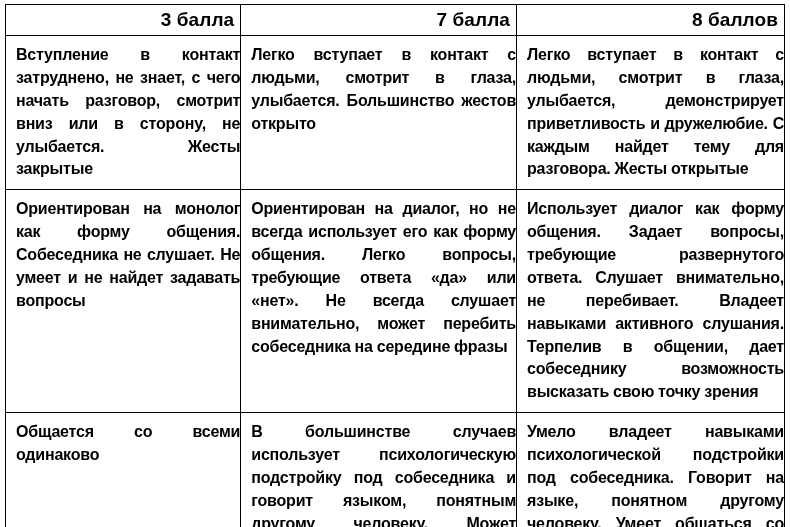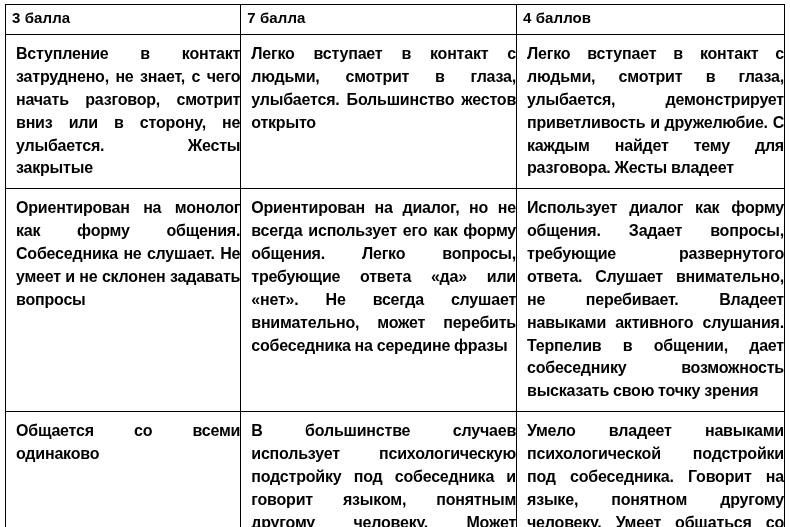--- a/index.html
+++ b/index.html
@@ -28,23 +28,23 @@
   table.rating-table td {
     border: 1.5px solid #000000;
     vertical-align: top;
     box-sizing: border-box;
   }
   col.c1 { width: 30.2%; }
   col.c2 { width: 35.4%; }
   col.c3 { width: 34.4%; }
   thead th {
     height: 30px;
-    text-align: left;
+    text-align: right;
     vertical-align: middle;
-    font-size: 15px;
+    font-size: 19px;
     font-weight: 700;
     color: #000000;
     padding: 4px 6px;
     letter-spacing: 0.1px;
   }
   tbody td {
     padding: 8px 0 8px 10px;
     font-size: 16px;
     font-weight: 700;
     line-height: 1.43;
@@ -66,31 +66,31 @@
   <table class="rating-table">
     <colgroup>
       <col class="c1">
       <col class="c2">
       <col class="c3">
     </colgroup>
     <thead>
       <tr>
         <th>3 балла</th>
         <th>7 балла</th>
-        <th>4 баллов</th>
+        <th>8 баллов</th>
       </tr>
     </thead>
     <tbody>
       <tr class="row-1">
         <td>Вступление в контакт затруднено, не знает, с чего начать разговор, смотрит вниз или в сторону, не улыбается. Жесты закрытые</td>
         <td>Легко вступает в контакт с людьми, смотрит в глаза, улыбается. Большинство жестов открыто</td>
-        <td>Легко вступает в контакт с людьми, смотрит в глаза, улыбается, демонстрирует приветливость и дружелюбие. С каждым найдет тему для разговора. Жесты владеет</td>
+        <td>Легко вступает в контакт с людьми, смотрит в глаза, улыбается, демонстрирует приветливость и дружелюбие. С каждым найдет тему для разговора. Жесты открытые</td>
       </tr>
       <tr class="row-2">
-        <td>Ориентирован на монолог как форму общения. Собеседника не слушает. Не умеет и не склонен задавать вопросы</td>
+        <td>Ориентирован на монолог как форму общения. Собеседника не слушает. Не умеет и не найдет задавать вопросы</td>
         <td>Ориентирован на диалог, но не всегда использует его как форму общения. Легко вопросы, требующие ответа «да» или «нет». Не всегда слушает внимательно, может перебить собеседника на середине фразы</td>
         <td>Использует диалог как форму общения. Задает вопросы, требующие развернутого ответа. Слушает внимательно, не перебивает. Владеет навыками активного слушания. Терпелив в общении, дает собеседнику возможность высказать свою точку зрения</td>
       </tr>
       <tr class="row-3">
         <td>Общается со всеми одинаково</td>
         <td>В большинстве случаев использует психологическую подстройку под собеседника и говорит языком, понятным другому человеку. Может испытывать затруднения и выходить из равновесия в общении со сложными, конфликтными людьми</td>
         <td>Умело владеет навыками психологической подстройки под собеседника. Говорит на языке, понятном другому человеку. Умеет общаться со сложными, конфликтными людьми, может заранее предугадать и сгладить конфликтную ситуацию</td>
       </tr>
     </tbody>
   </table>

